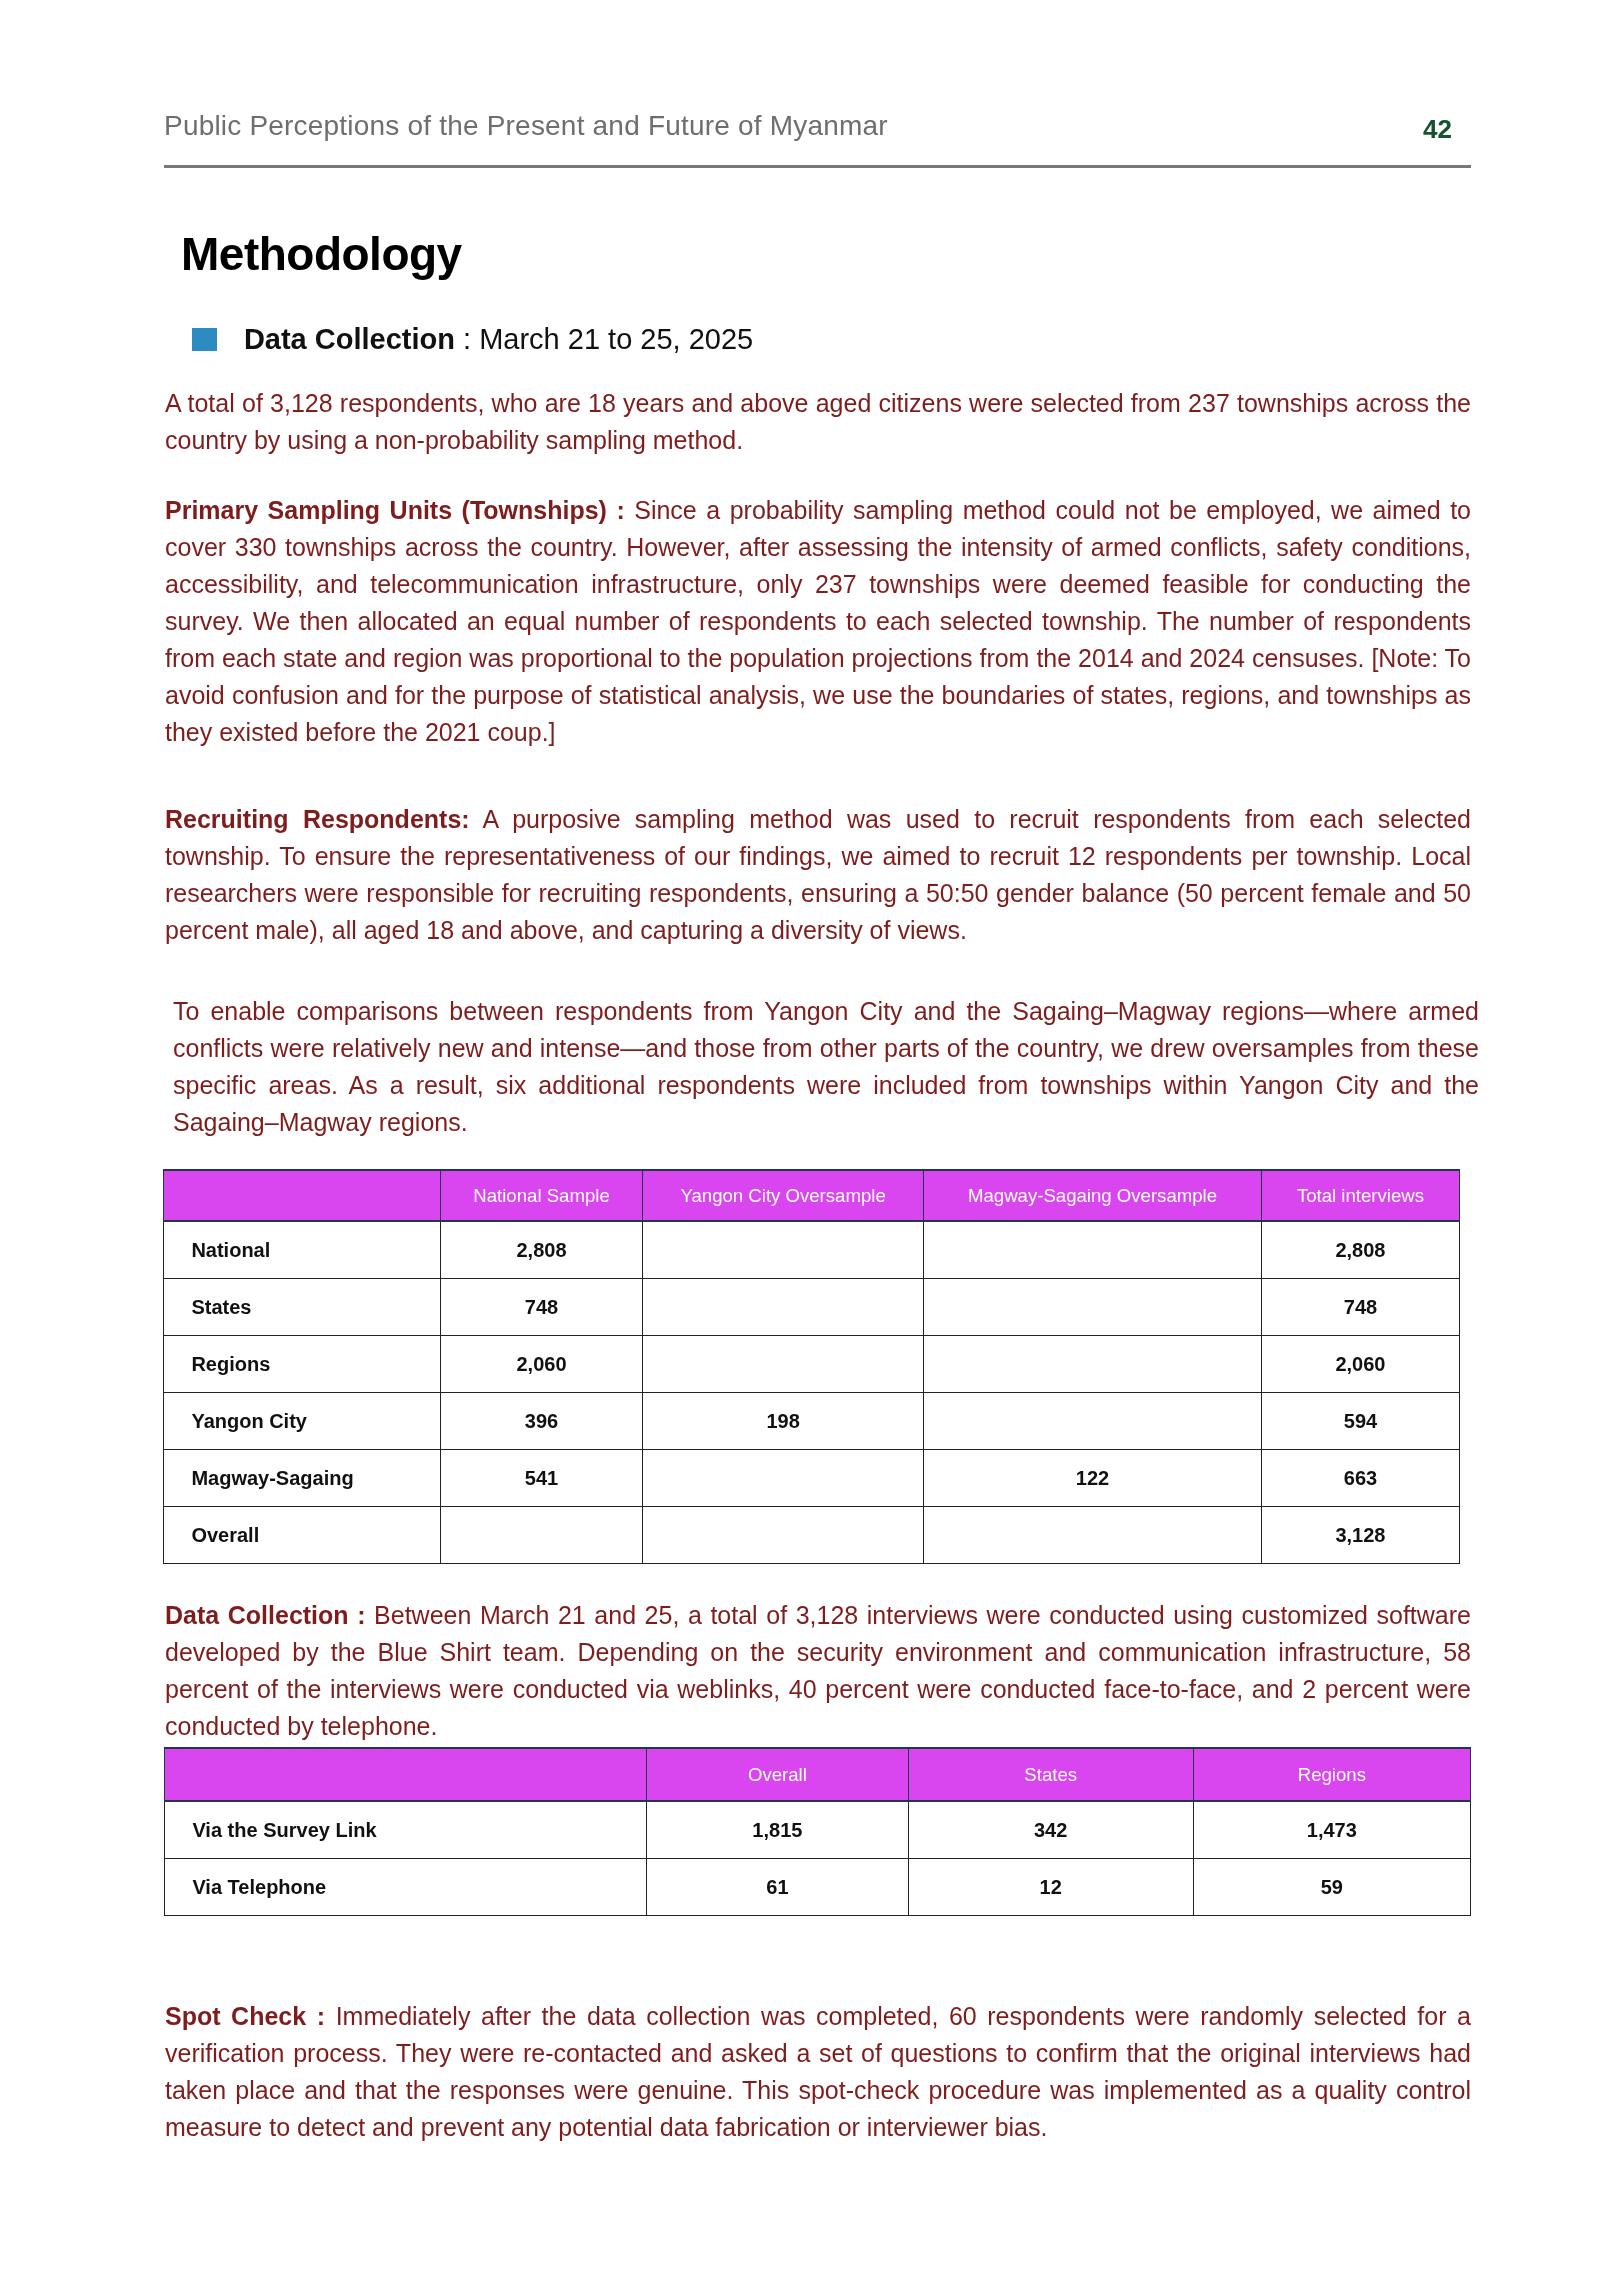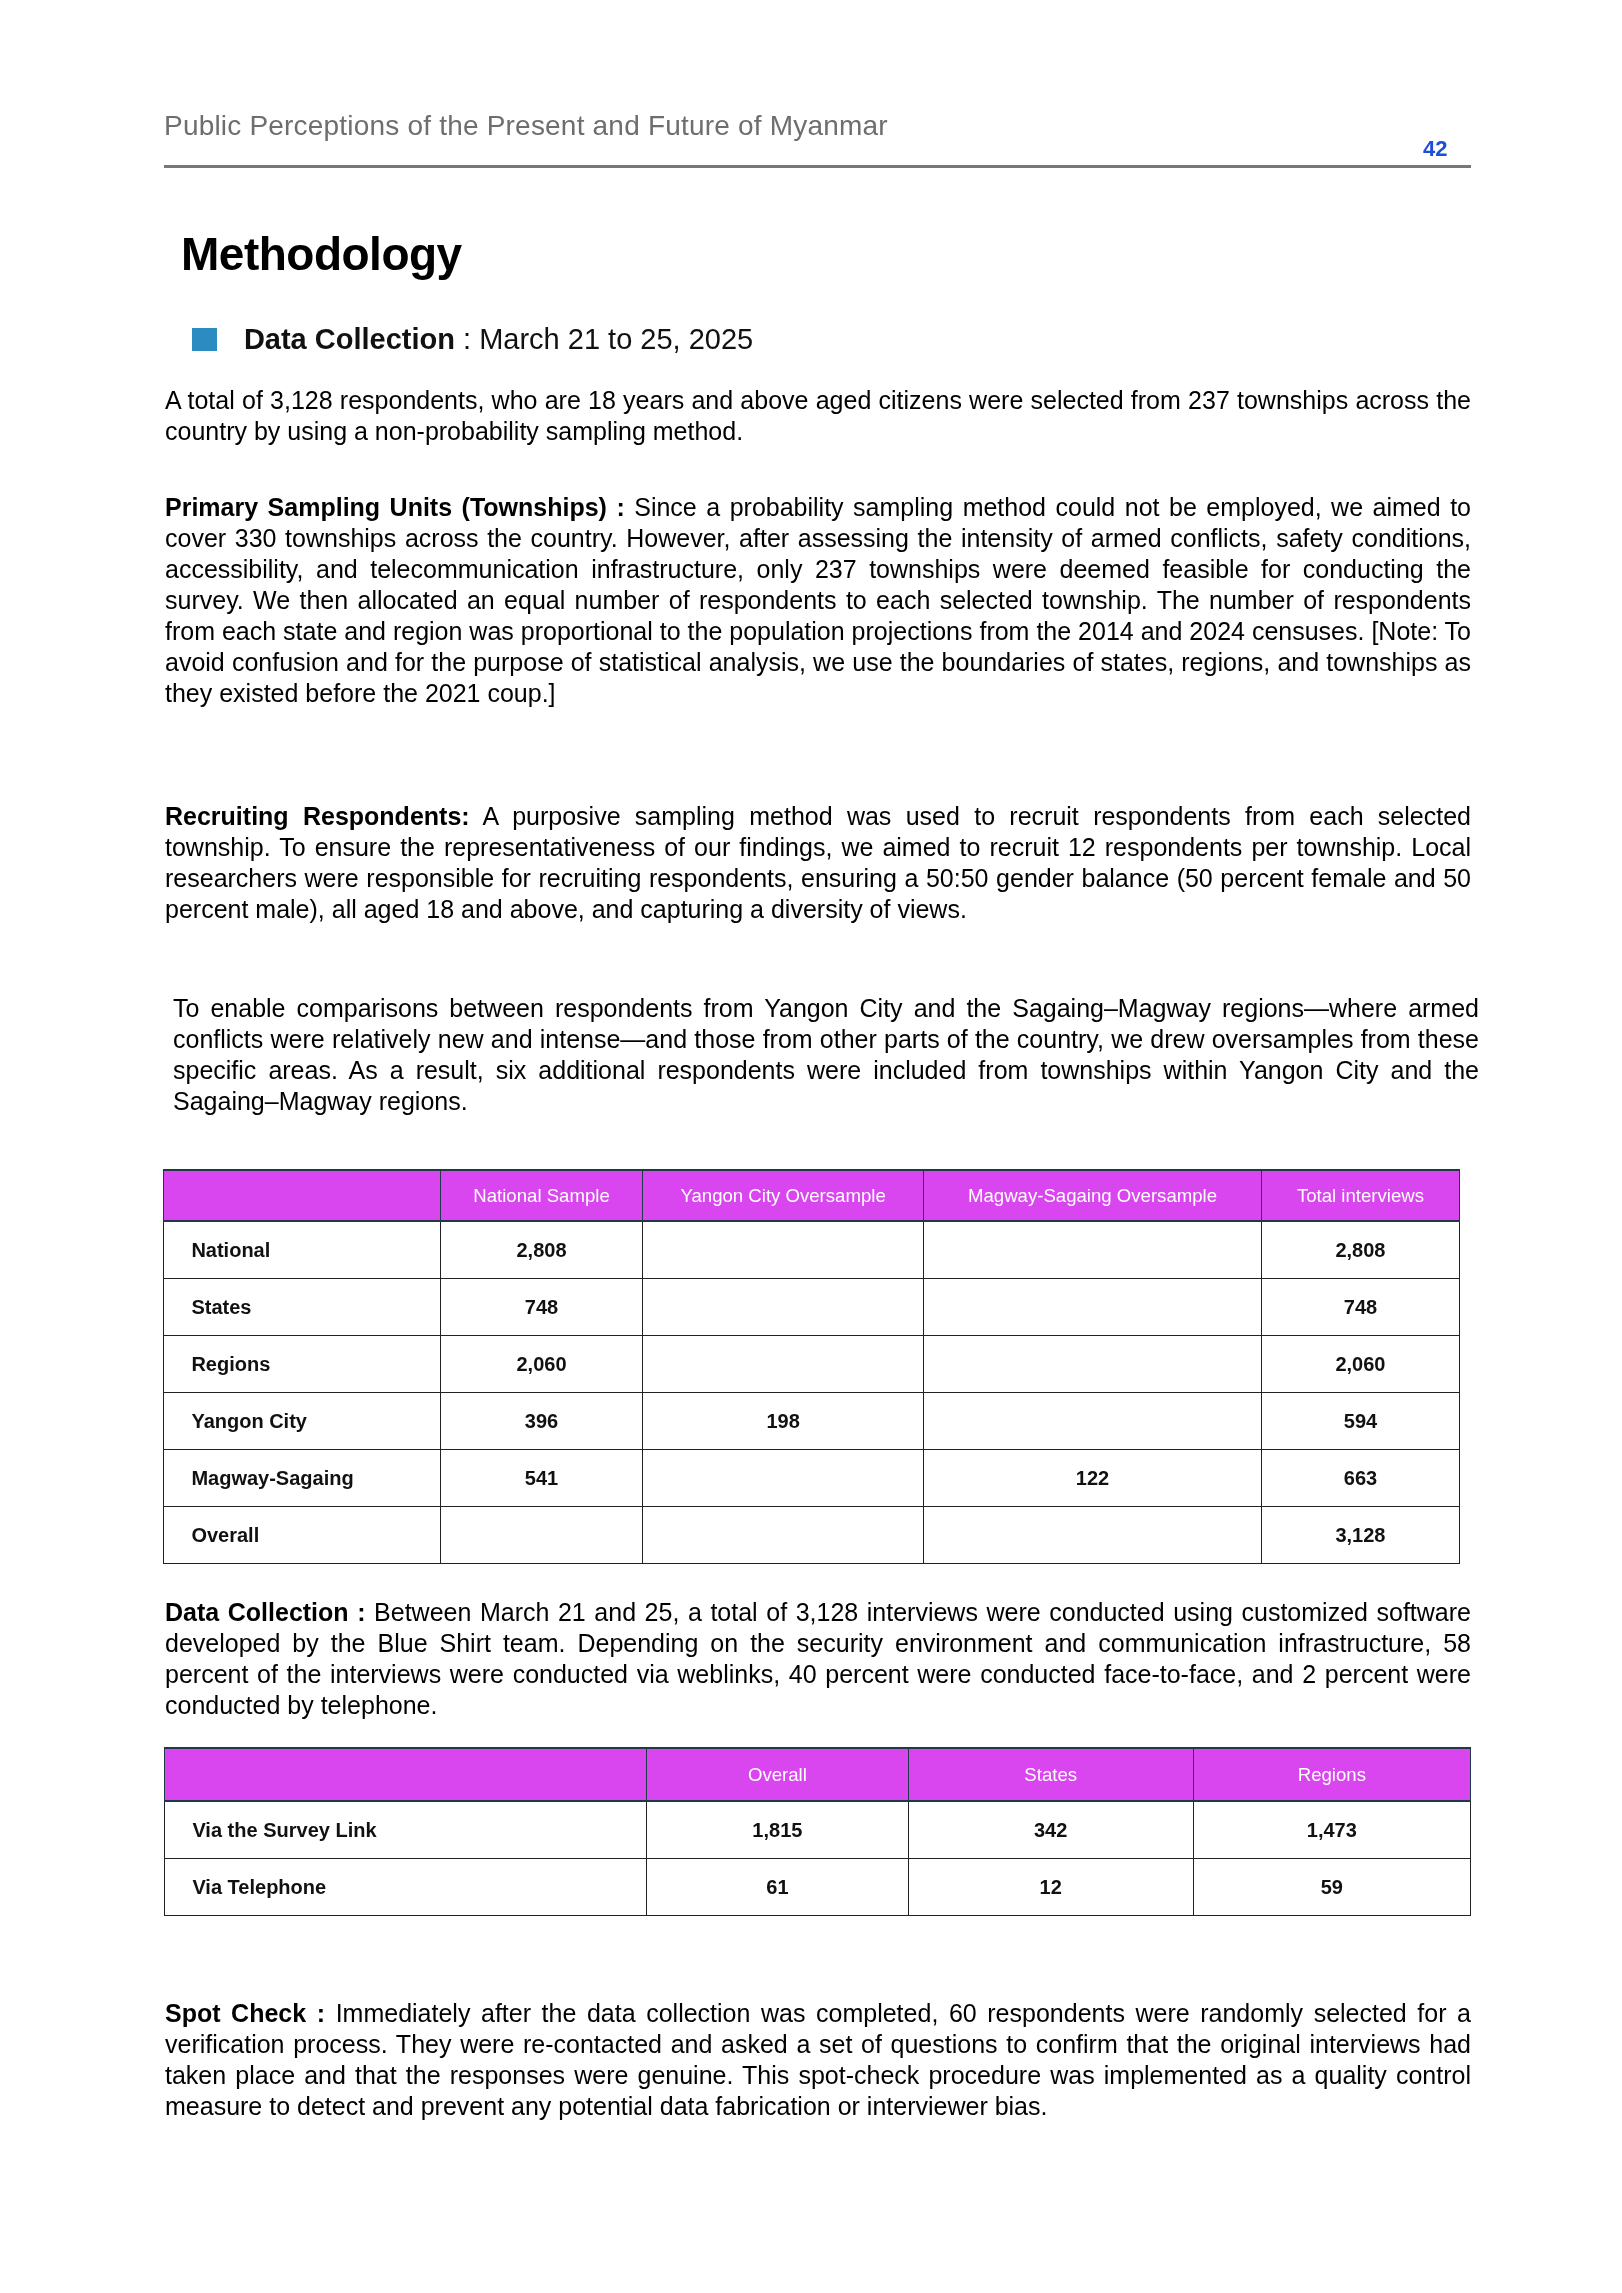--- a/index.html
+++ b/index.html
@@ -1,27 +1,27 @@
 <!DOCTYPE html>
 <html><head>
 <meta charset="utf-8">
 <style>
   html, body { margin: 0; padding: 0; background: #ffffff; }
   body { width: 1622px; height: 2294px; position: relative; overflow: hidden;
          font-family: "Liberation Sans", "DejaVu Sans", sans-serif; color: #111; }
   .page-header-title { position: absolute; left: 164px; top: 110px; font-size: 28px;
          color: #6e6e6e; letter-spacing: 0.2px; white-space: nowrap; }
-  .page-number { position: absolute; left: 1423px; top: 114px; font-size: 22px; font-weight: bold; color: #1d4ed8; margin-top: 22px; }
+  .page-number { position: absolute; left: 1423px; top: 114px; font-size: 26px; font-weight: bold; color: #14532d; }
   .header-rule { position: absolute; left: 164px; top: 165px; width: 1307px; height: 2.9px; background: #777; }
   .section-title { position: absolute; left: 164px; top: 210px; font-size: 46px; font-weight: bold; color: #000; letter-spacing: -0.5px; }
   .subheading { position: absolute; left: 164px; top: 322px; height: 35px; display: flex; align-items: center; font-size: 29px; white-space: nowrap; margin-left: 28px; }
   .bullet-square { width: 24.5px; height: 23.5px; background: #2c8cc2; margin-right: 27.4px; }
   .subheading .bold { font-weight: bold; }
-  .para { position: absolute; left: 165px; width: 1306px; font-size: 25px; line-height: 31px;
-          text-align: justify; color: #000000; }
+  .para { position: absolute; left: 165px; width: 1306px; font-size: 25px; line-height: 37px;
+          text-align: justify; color: #7f1d1d; }
   .para b { font-weight: bold; }
   table.data-table { position: absolute; border-collapse: collapse; font-size: 20px; }
   table.data-table th { background: #d946ef; color: #ffffff; font-weight: normal; font-size: 18.6px;
           border: 1.5px solid #1e3a48; border-top: 2px solid #1e3a48; border-bottom: 2.9px solid #1e3a48; text-align: center; padding: 0 5.9px; white-space: nowrap; }
   table.data-table td { border: 1.5px solid #222; text-align: center; font-weight: bold; color: #111; white-space: nowrap; }
   table.data-table td.row-label { text-align: left; padding-left: 27.4px; }
   #table1 { left: 163px; top: 1169px; width: 1297px; }
   #table1 th { height: 49px; }
   #table1 td { height: 54px; }
   #table2 { left: 164px; top: 1747px; width: 1307px; }

